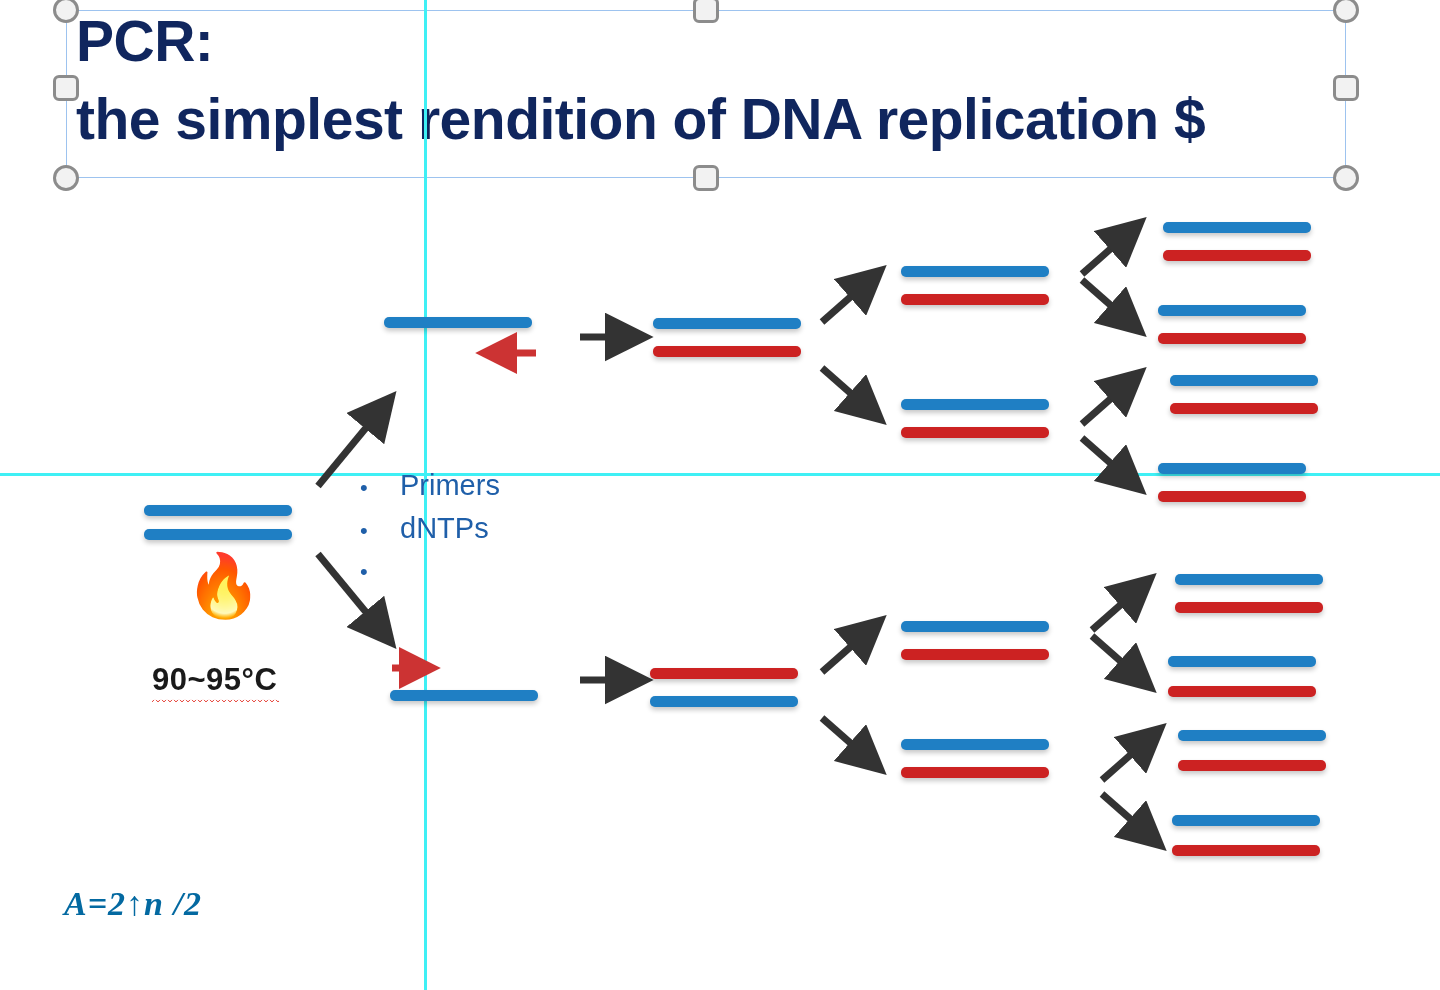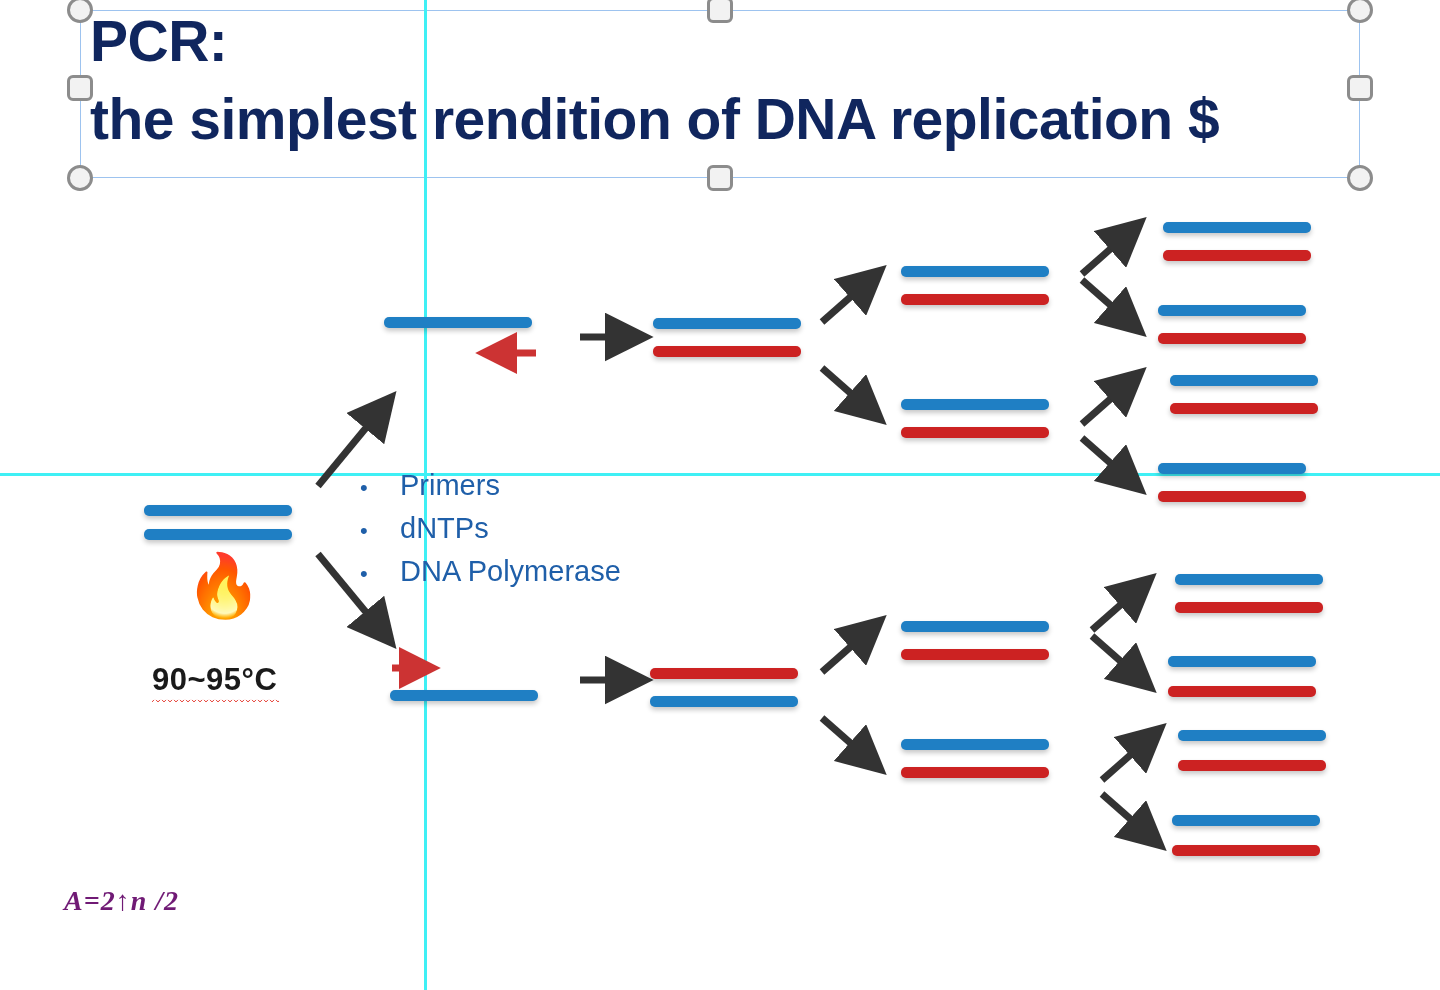--- a/index.html
+++ b/index.html
@@ -8,21 +8,21 @@
     background:#ffffff;
     font-family:"Liberation Sans", sans-serif;
   }
   #stage{position:absolute;inset:0;}
 
   
   .guide-v{position:absolute;top:0;bottom:0;width:3px;background:#3ff0f5;}
   .guide-h{position:absolute;left:0;right:0;height:3px;background:#3ff0f5;}
 
   
-  #title-block{position:absolute;left:80px;top:10px;width:1280px;height:168px;}
+  #title-block{position:absolute;left:66px;top:10px;width:1280px;height:168px;}
   #title-frame{position:absolute;inset:0;border:1px solid #9dc3ef;box-sizing:border-box;}
   #title-text{
     position:absolute;left:10px;top:-8px;width:1270px;
     color:#10265e;font-weight:bold;font-size:57px;line-height:78px;
     letter-spacing:-0.5px;white-space:pre-line;
   }
   .handle{position:absolute;width:26px;height:26px;background:#f2f2f2;
           border:3px solid #8c8c8c;box-sizing:border-box;}
   .handle.circ{border-radius:50%;}
   .handle.sq{border-radius:6px;}
@@ -45,22 +45,22 @@
   #temp-label{position:absolute;left:152px;top:662px;font-size:31px;font-weight:bold;
               color:#1a1a1a;letter-spacing:.5px;text-align:right;}
   #temp-label .sq-underline{
     position:absolute;left:0;right:-2px;bottom:-5px;height:6px;
     background:
       radial-gradient(circle at 3px 6px, rgba(0,0,0,0) 2.6px, #e2342a 2.8px, rgba(0,0,0,0) 3.6px);
     background-size:6px 6px;background-repeat:repeat-x;
   }
   #flame{position:absolute;left:185px;top:555px;font-size:62px;line-height:1;
          filter:saturate(1.2);}
-  #formula{position:absolute;left:64px;top:885px;font-size:28px;font-style:italic;
-           font-weight:bold;color:#701a75;font-family:"Liberation Serif", serif;
+  #formula{position:absolute;left:64px;top:885px;font-size:34px;font-style:italic;
+           font-weight:bold;color:#0369a1;font-family:"Liberation Serif", serif;
            letter-spacing:1px;text-align:right;}
 </style>
 </head>
 <body>
 
 <div id="stage">
 
   <div id="title-block">
     <div id="title-frame"></div>
     <div id="title-text">PCR:
@@ -110,21 +110,20 @@
     <div class="row">
       <span class="dot">•</span>
       <span>Primers</span>
     </div>
     <div class="row">
       <span class="dot">•</span>
       <span>dNTPs</span>
     </div>
     <div class="row">
       <span class="dot">•</span>
-      <span>DNA Polymerase</span>
     </div>
   </div>
 
   <div>
     <div class="strand blue" style="left:384px;top:317px;width:148px;"></div>
     <div class="arrow" style="left:482px;top:340px;">
       <svg width="60" height="30" viewBox="0 0 60 30">
         <defs>
             <marker id="ahrL" markerWidth="6" markerHeight="6" refX="3.6" refY="3" orient="auto">
           <path d="M0,0 L6,3 L0,6 z" fill="#cc3333"></path>

